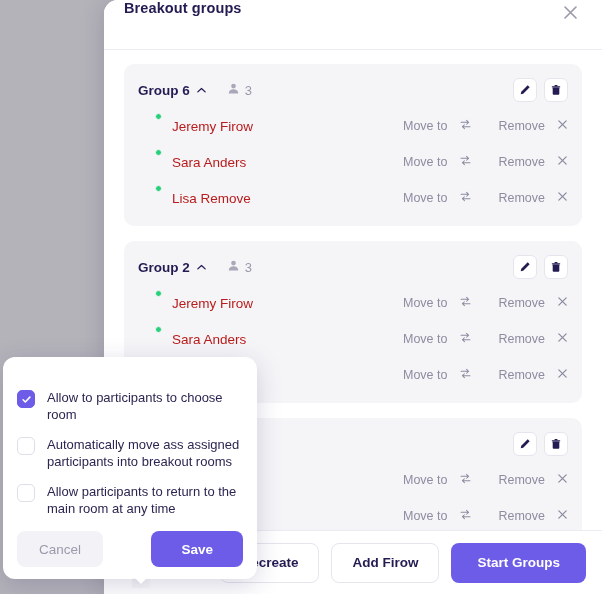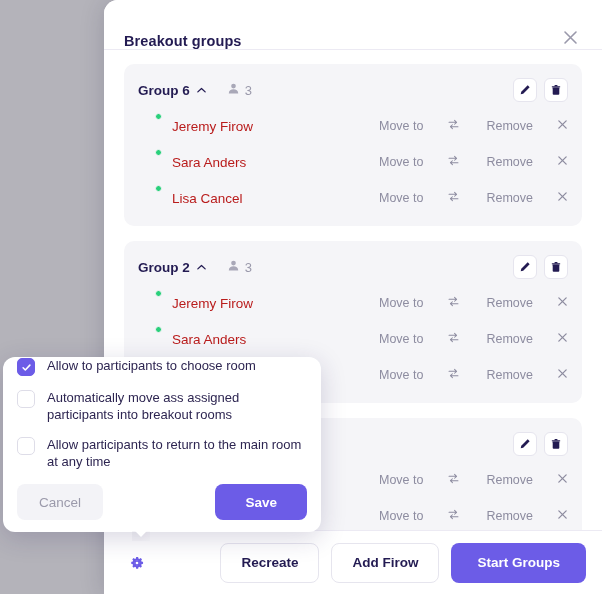--- a/index.html
+++ b/index.html
@@ -25,21 +25,21 @@
     height: 594px;
     background: #ffffff;
     border-top-left-radius: 14px;
     box-shadow: 0 2px 24px rgba(30,25,60,.18);
     overflow: hidden;
   }
 
   #dialog-header {
     height: 50px;
     display: flex;
-    align-items: flex-end;
+    align-items: flex-start;
     justify-content: space-between;
     padding: 0 20px 0 20px;
     border-bottom: 1px solid #eceaf3;
     background: #fff;
   }
   #dialog-title {
     font-size: 14.5px;
     font-weight: bold;
     color: #231b52;
     letter-spacing: .1px;
@@ -139,21 +139,21 @@
     margin-left: 12px;
   }
   .row-actions {
     margin-left: auto;
     display: flex;
     align-items: center;
   }
   .act {
     display: flex;
     align-items: center;
-    gap: 24px;
+    gap: 12px;
     font-size: 12.5px;
     color: #8d8ca0;
     cursor: pointer;
   }
   .act.move { margin-right: 26px; }
 
   
   #dialog-footer {
     position: absolute;
     left: 0; right: 0; bottom: 0;
@@ -198,25 +198,25 @@
     padding: 0 26px;
     font-weight: bold;
     border: none;
   }
 
   
   #popover {
     position: absolute;
     left: 3px;
     top: 357px;
-    width: 318px;
+    width: 254px;
     background: #fff;
     border-radius: 12px;
     box-shadow: 0 6px 26px rgba(40,30,90,.18);
-    padding: 0 14px 12px 14px;
+    padding: 32px 14px 12px 14px;
     z-index: 40;
   }
   #popover-tail {
     position: absolute;
     left: 129px;
     bottom: -9px;
     width: 18px; height: 10px;
     overflow: hidden;
   }
   #popover-tail::after {
@@ -354,21 +354,21 @@
             <span class="act">
               <span>Remove</span>
               <span><svg width="11" height="11" viewBox="0 0 12 12">
                   <path d="M2 2 L10 10 M10 2 L2 10" stroke="#8d8ca0" stroke-width="1.4" stroke-linecap="round" fill="none"></path>
                 </svg></span>
             </span>
           </span>
         </div>
         <div class="participant-row">
           <span class="avatar-wrap"><span class="avatar" style="background:linear-gradient(160deg,#7a5e44 0%,#4b3322 35%,#8a6246 65%,#b58b63 100%)"></span><span class="dot"></span></span>
-          <span class="p-name">Lisa Cancel</span>
+          <span class="p-name">Lisa Remove</span>
           <span class="row-actions">
             <span class="act move">
               <span>Move to</span>
               <span><svg width="13" height="13" viewBox="0 0 16 16">
                   <path d="M2.5 5.3h9.2M9.3 2.9l2.5 2.4-2.5 2.4M13.5 10.7H4.3M6.7 8.3 4.2 10.7l2.5 2.4" stroke="#8d8ca0" stroke-width="1.25" fill="none" stroke-linecap="round" stroke-linejoin="round"></path>
                 </svg></span>
             </span>
             <span class="act">
               <span>Remove</span>
               <span><svg width="11" height="11" viewBox="0 0 12 12">

